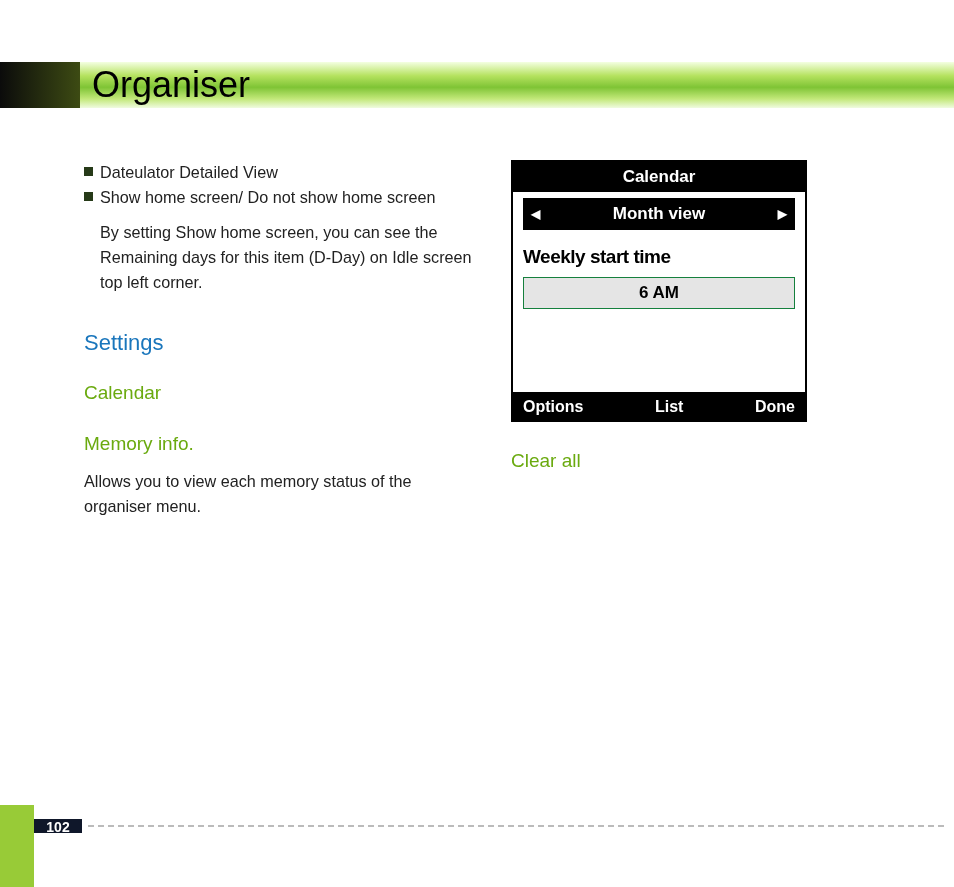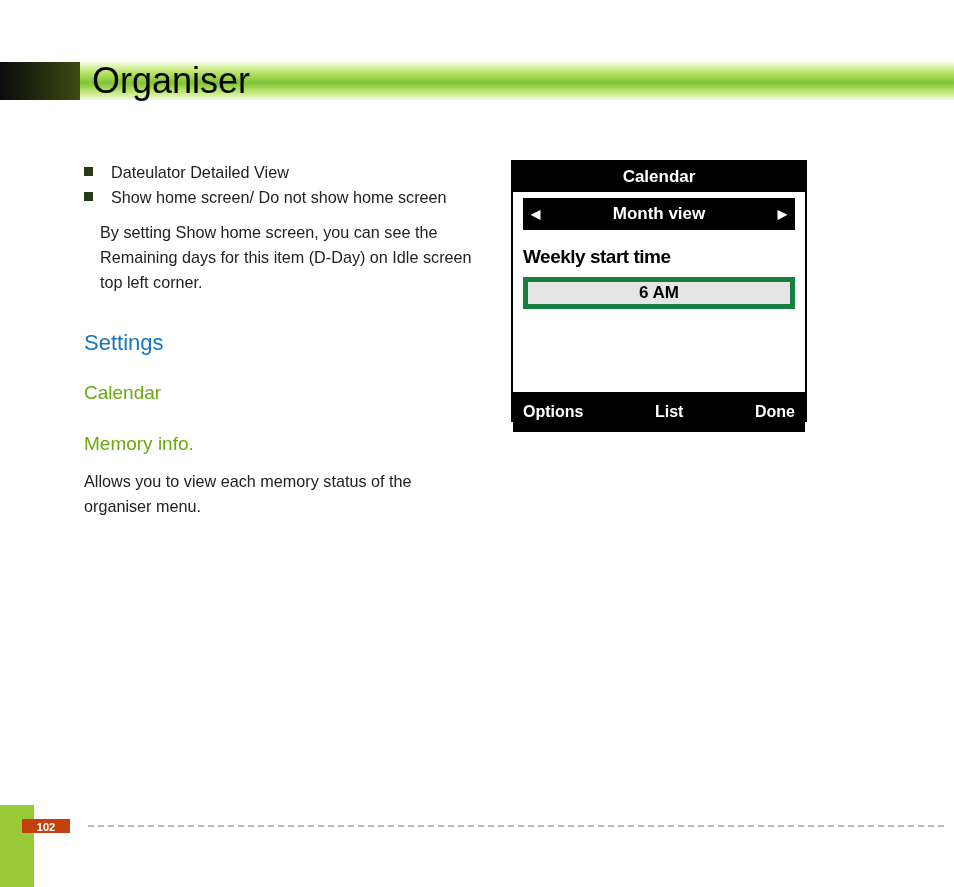--- a/index.html
+++ b/index.html
@@ -17,21 +17,21 @@
     height: 887px;
     overflow: hidden;
   }
 
   
   .ribbon {
     position: absolute;
     top: 62px;
     left: 0;
     width: 954px;
-    height: 38px;
+    height: 46px;
     display: flex;
     align-items: flex-end;
     border-radius: 17px;
   }
   .ribbon .left-dark {
     width: 80px;
     height: 100%;
     background: linear-gradient(to right, #0b0b0b 0%, #3d4b13 100%);
   }
   .ribbon .main-grad {
@@ -56,27 +56,27 @@
     left: 0;
     top: 805px;
     width: 34px;
     height: 82px;
     background: #98cb37;
   }
 
   
   .page-num {
     position: absolute;
-    left: 22px;
+    left: 34px;
     top: 819px;
     width: 48px;
     height: 14px;
-    background: #c2410c;
-    color: #fff;
-    font-size: 11px;
+    background: #0f172a;
+    color: #fff;
+    font-size: 14px;
     font-weight: bold;
     display: flex;
     align-items: center;
     justify-content: center;
     padding-top:1px;
   }
   .dash-line {
     position: absolute;
     left: 88px;
     top: 825px;
@@ -93,21 +93,21 @@
     width: 820px;
     display: flex;
     gap: 34px;
   }
   .col {
     flex: 1;
     font-size: 16.2px;
     line-height: 1.55;
   }
   .col p { margin: 0 0 16px 0; }
-  .bullet-item { display:flex;gap:11px; }
+  .bullet-item { display:flex; }
   .bullet-item .sq {
     width: 9px; height: 9px; background: #263a18;
     margin-top: 7px; margin-right: 7px; flex-shrink: 0;
   }
   .bullet-item .txt { flex: 1; }
   .indent { padding-left: 16px; }
   .h-blue {
     color: #1a76bc;
     font-size: 22px;
     margin: 30px 0 18px 0;
@@ -157,30 +157,30 @@
     align-items: center;
     justify-content: space-between;
     padding: 0 8px;
     font-size: 17px;
     font-weight: bold;
   }
   .ph-select .arrow { font-size: 12px; }
   .ph-field {
     height: 32px;
     background: #e5e5e5;
-    border: 5px solid #15803d;
+    border: 1px solid #15803d;
     display: flex;
     align-items: center;
     justify-content: center;
     font-size: 17px;
     font-weight: bold;
     color: #000;
   }
   .ph-foot {
-    height: 40px;
+    height: 30px;
     background: #000;
     color: #fff;
     display: flex;
     align-items: center;
     justify-content: space-between;
     padding: 0 10px;
     font-family: "Trebuchet MS", Tahoma, sans-serif;
     font-size: 16px;
     font-weight: bold;
   }
@@ -238,20 +238,21 @@
             <span>6 AM</span>
           </div>
         </div>
         <div class="ph-foot">
           <span>Options</span>
           <span>List</span>
           <span>Done</span>
         </div>
       </div>
 
+      <div class="h-green">Clear all</div>
     </div>
 
   </div>
 
   <div class="side-tab"></div>
   <div class="page-num">102</div>
   <div class="dash-line"></div>
 
 </div>
 

